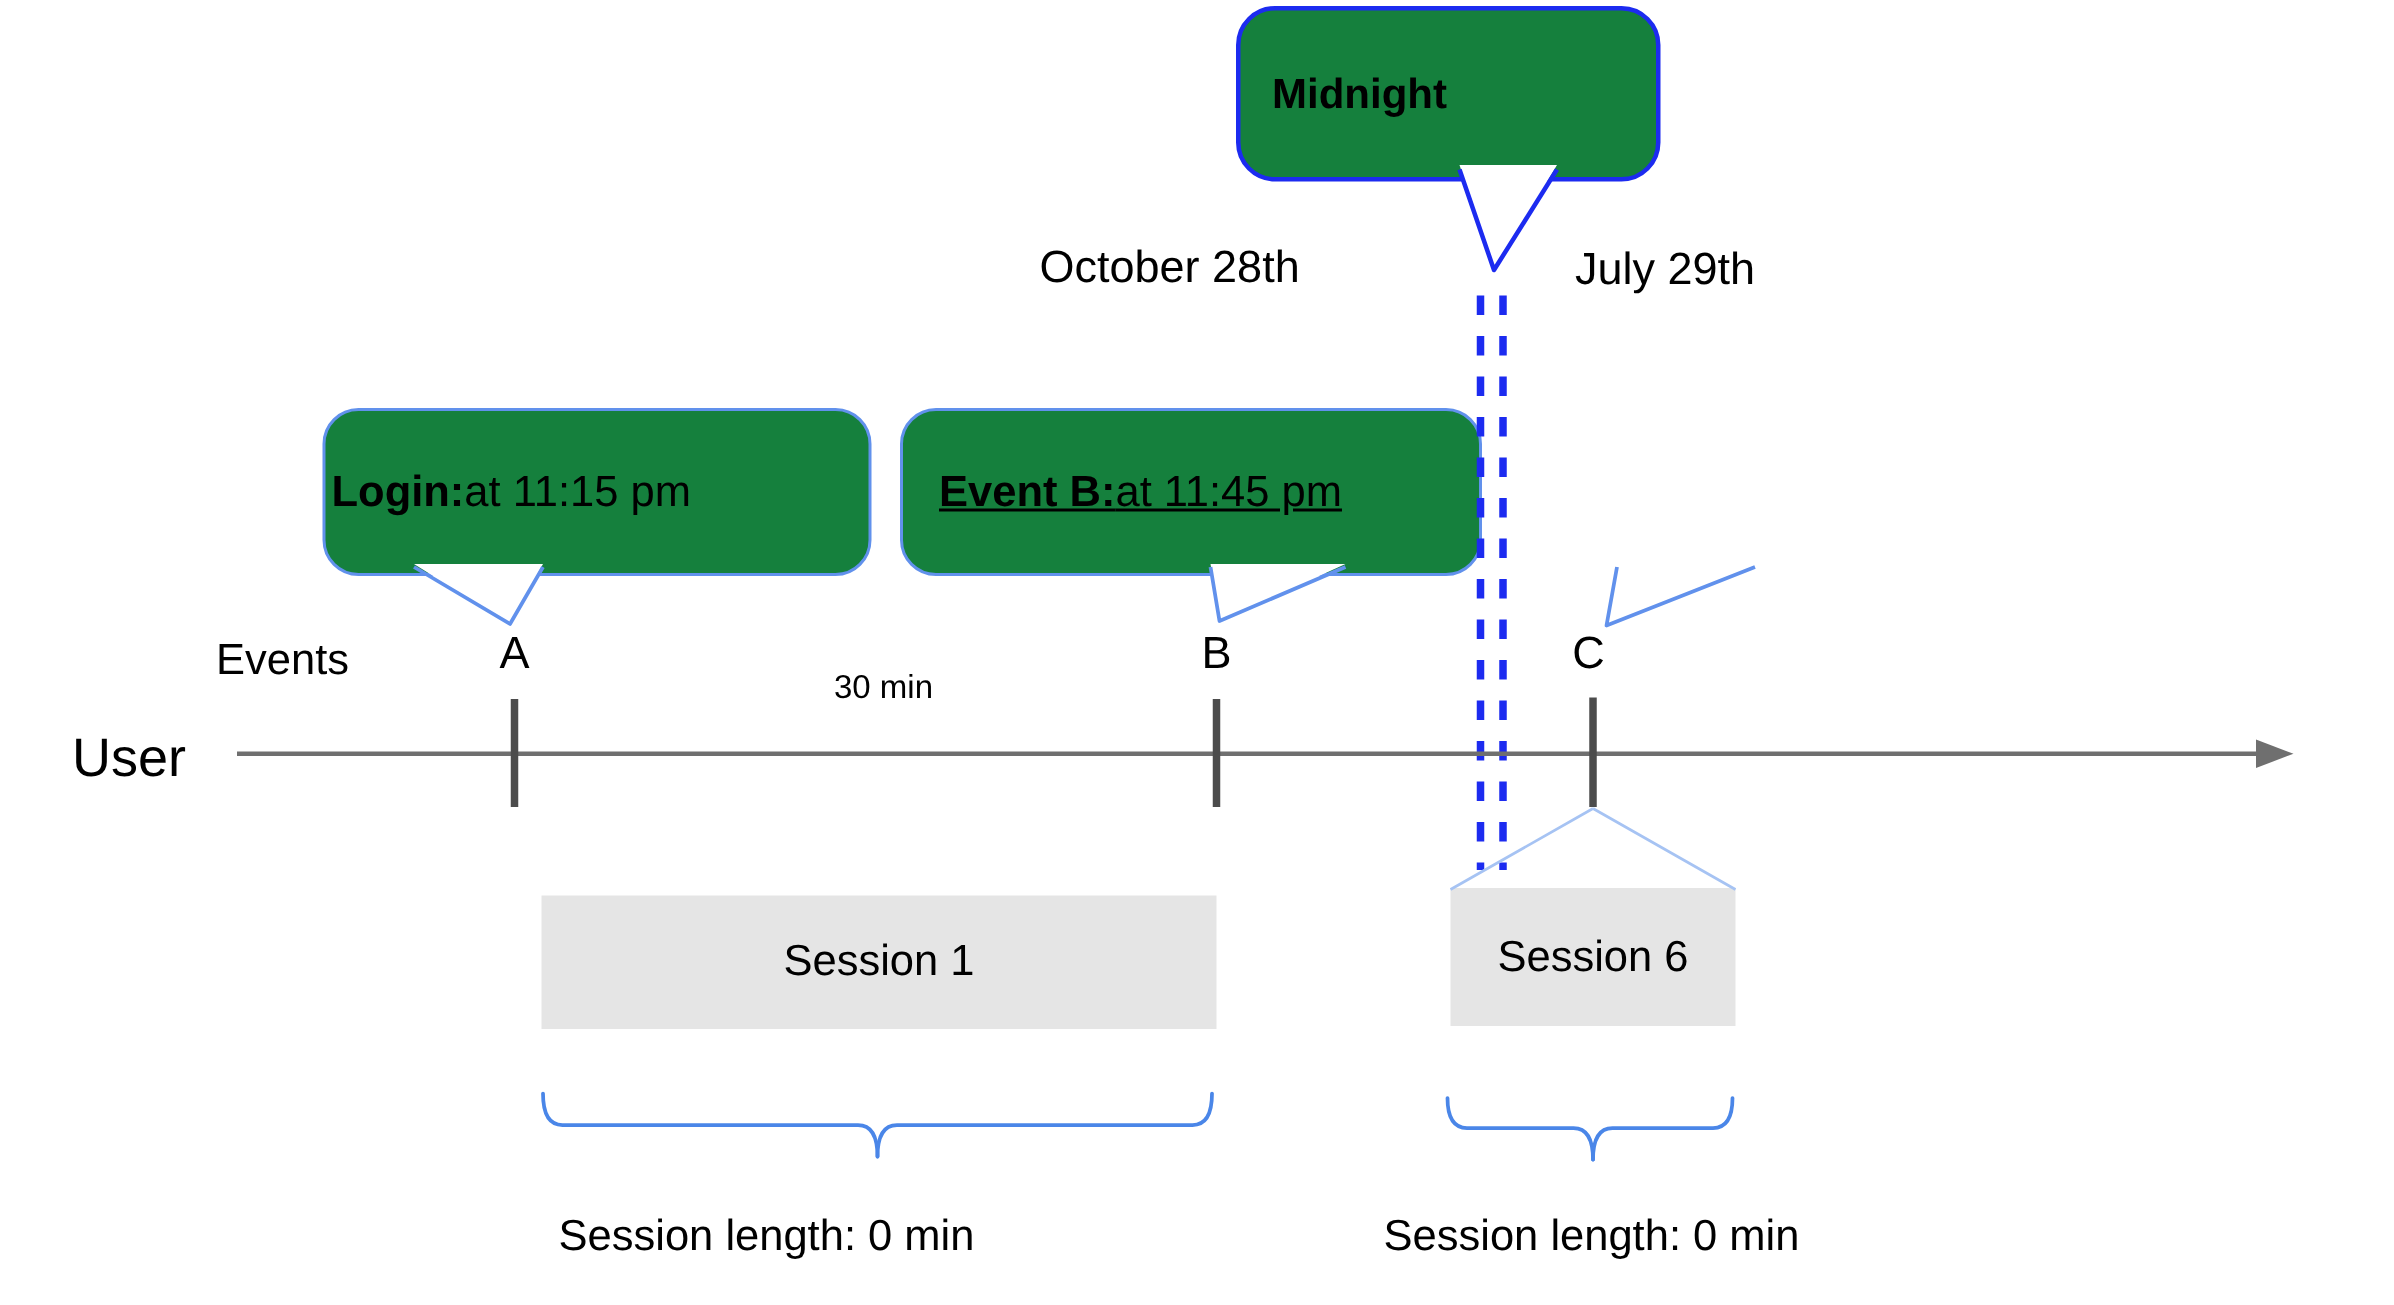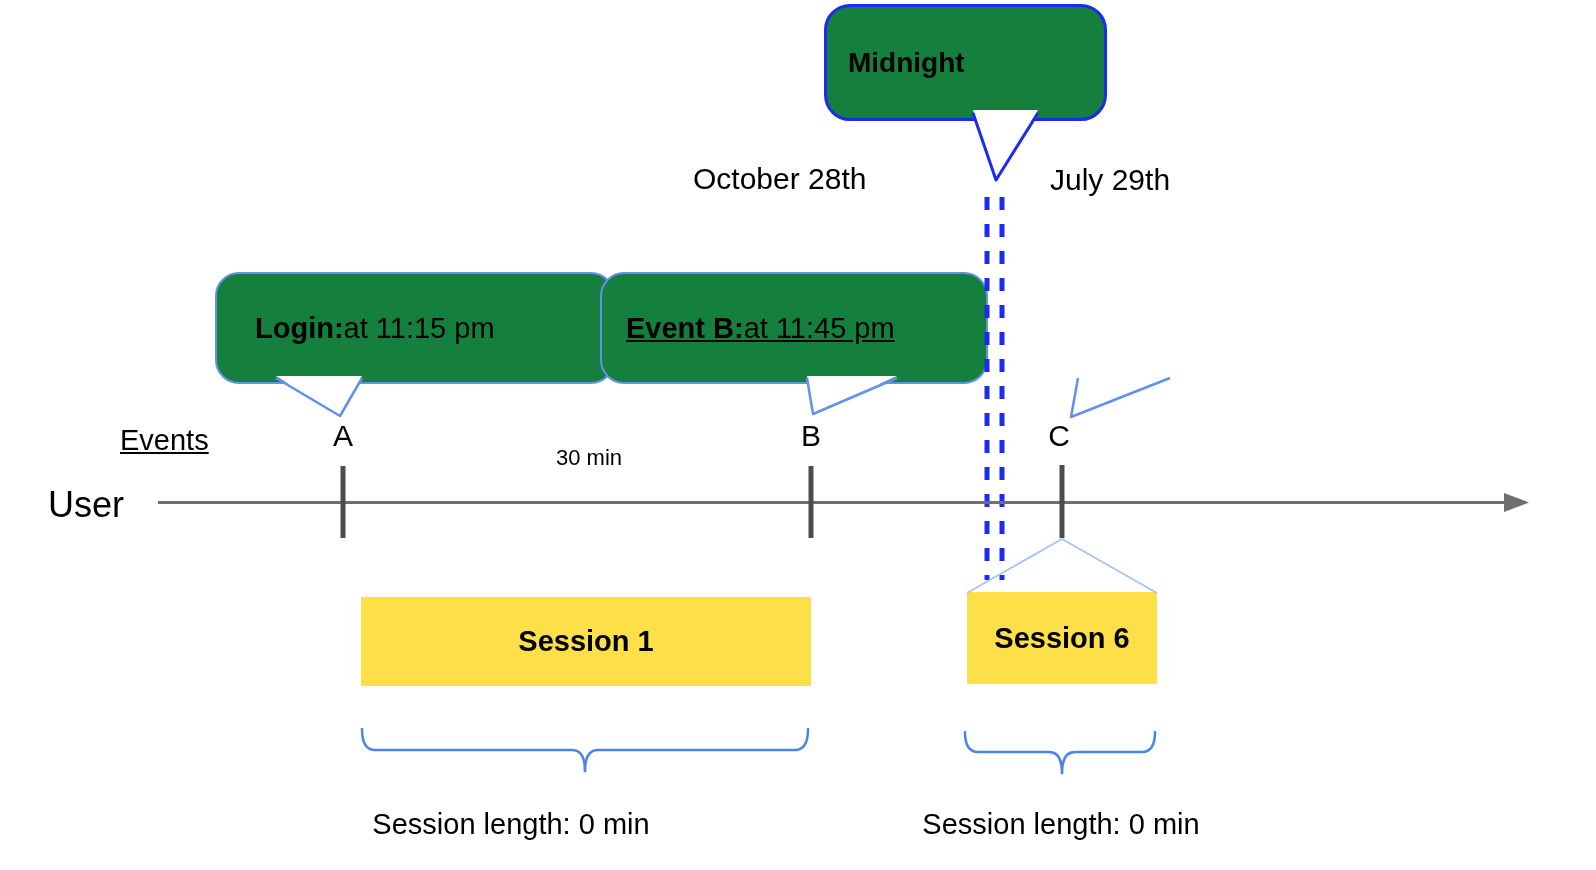--- a/index.html
+++ b/index.html
@@ -9,22 +9,22 @@
   }
   
   .bubble{
     position:absolute;background:#15803d;border:2.5px solid #6191ec;border-radius:24px;
     display:flex;align-items:center;font-size:29px;line-height:1;z-index:1;
   }
   .bubble .b{font-weight:bold;}
   .bubble.midnight{border:3px solid #1c2bf0;border-radius:26px;font-size:28px;}
   
   .session-box{
-    position:absolute;background:#fde047;display:flex;align-items:center;justify-content:center;
-    font-size:29px;z-index:1;font-weight:bold;
+    position:absolute;background:#e5e5e5;display:flex;align-items:center;justify-content:center;
+    font-size:29px;z-index:1;
   }
   
   #lineart{position:absolute;left:0;top:0;z-index:2;pointer-events:none;}
   
   .lbl{position:absolute;z-index:3;white-space:nowrap;}
   .date-lbl{font-size:30px;}
   .marker-lbl{font-size:30px;width:60px;text-align:center;}
   .len-lbl{font-size:29px;width:400px;text-align:center;}
 </style>
 </head>
@@ -36,21 +36,21 @@
     <span>Session 1</span>
   </div>
   <div class="session-box" style="left:967px;top:592px;width:190px;height:92px;">
     <span>Session 6</span>
   </div>
 
   <div class="bubble midnight" style="left:824px;top:4px;width:256px;height:111px;padding-left:21px;">
     <span class="b">Midnight</span>
   </div>
 
-  <div class="bubble" style="left:215px;top:272px;width:358px;height:108px;padding-left:38px;">
+  <div class="bubble" style="left:215px;top:272px;width:358px;height:108px;padding-left:4px;">
     <span class="b">Login:</span>
       <span> at 11:15 pm</span>
   </div>
 
   <div class="bubble" style="left:600px;top:272px;width:360px;height:108px;padding-left:24px;text-decoration:underline;">
     <span class="b">Event B:</span>
       <span> at 11:45 pm</span>
   </div>
 
 
@@ -91,21 +91,21 @@
     </g>
     <g fill="none" stroke="#4a86e8" stroke-width="2.5" stroke-linecap="round">
       <path d="M 965 732 Q 965 752 978 752 L 1049 752 Q 1062 752 1062 773"></path>
       <path d="M 1155 732 Q 1155 752 1142 752 L 1075 752 Q 1062 752 1062 773"></path>
     </g>
   </svg>
 
   <div class="lbl date-lbl" style="left:693px;top:162px;">October 28th</div>
   <div class="lbl date-lbl" style="left:1050px;top:163px;">July 29th</div>
 
-  <div class="lbl" style="left:120px;top:424px;font-size:29px;text-decoration:underline;">Events</div>
+  <div class="lbl" style="left:144px;top:424px;font-size:29px;">Events</div>
   <div class="lbl" style="left:48px;top:484px;font-size:36px;">User</div>
 
   <div class="lbl marker-lbl" style="left:313px;top:419px;">A</div>
   <div class="lbl marker-lbl" style="left:781px;top:419px;">B</div>
   <div class="lbl marker-lbl" style="left:1029px;top:419px;">C</div>
 
   <div class="lbl" style="left:529px;top:445px;font-size:22px;width:120px;text-align:center;">30 min</div>
 
   <div class="lbl len-lbl" style="left:311px;top:808px;">Session length: 0 min</div>
   <div class="lbl len-lbl" style="left:861px;top:808px;">Session length: 0 min</div>

